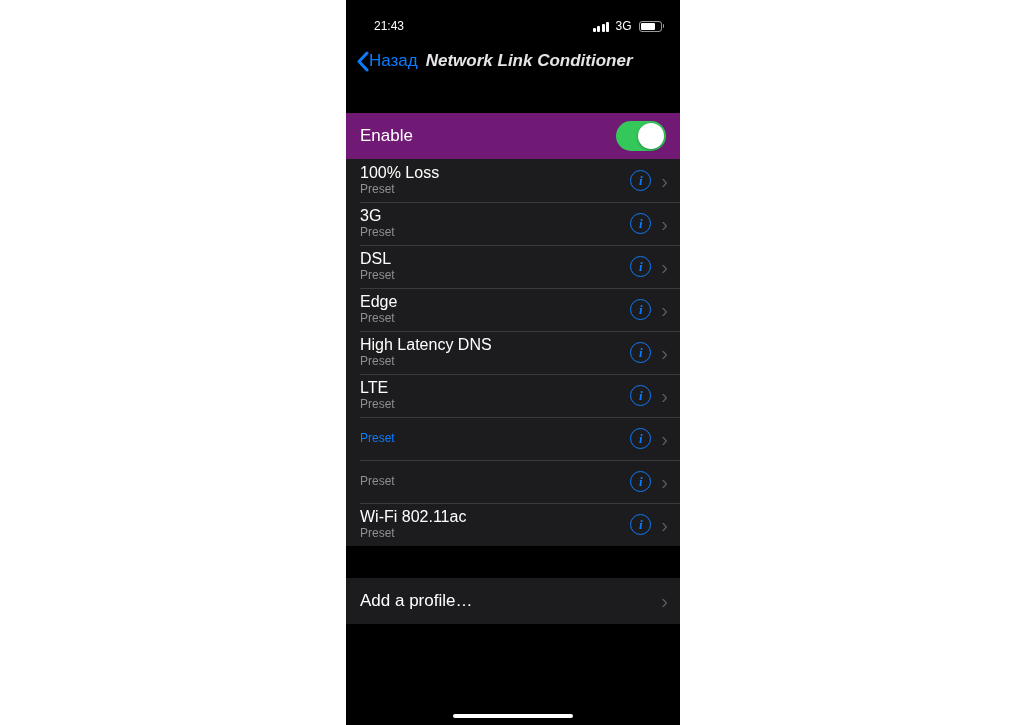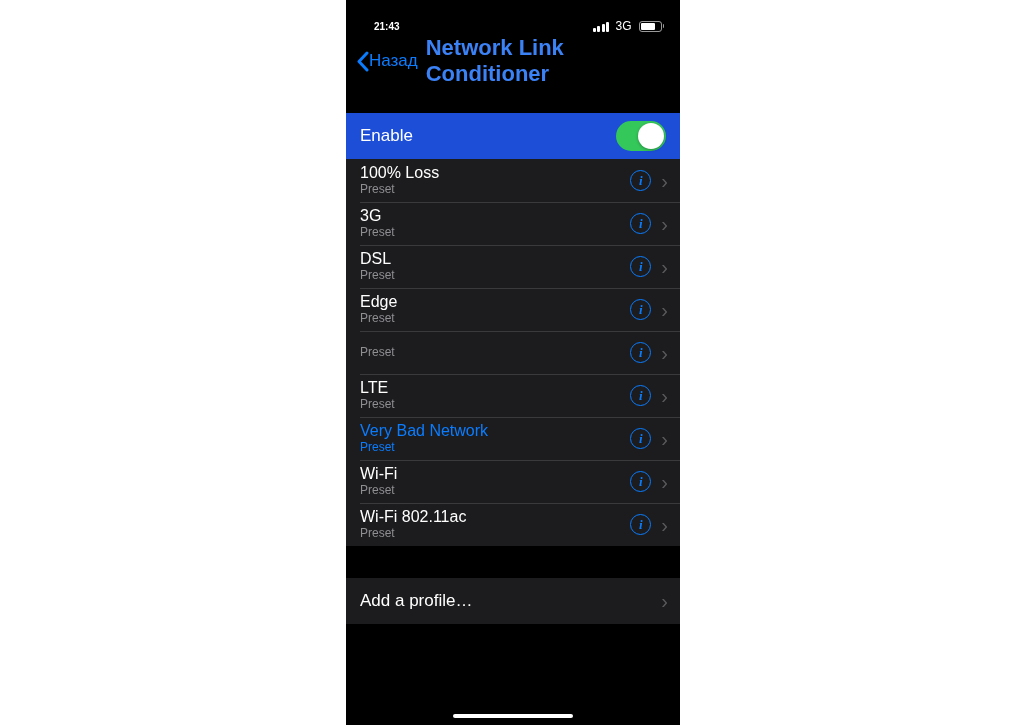--- a/index.html
+++ b/index.html
@@ -29,22 +29,22 @@
     
     .status-bar {
       height: 44px;
       display: flex;
       justify-content: space-between;
       align-items: center;
       padding: 8px 16px 0 28px;
       color: #fff;
     }
     .status-time {
-      font-size: 10px;
-      font-weight: 700;
+      font-size: 12px;
+      font-weight: 400;
     }
     .status-right {
       display: flex;
       align-items: center;
       gap: 5px;
     }
     .cell-bars {
       display: flex;
       align-items: flex-end;
       gap: 1.5px;
@@ -105,28 +105,29 @@
       line-height: 1;
       display: flex;
       align-items: center;
     }
     .back-label {
       color: #0a7cff;
       font-size: 17px;
       margin-right: 8px;
     }
     .nav-title {
-      color: #3b82f6;
-      font-size: 22px;
+      color: #e5e5e5;
+      font-size: 17px;
       font-weight: 600;
+      font-style: italic;
     }
     
     .spacer-32 { height: 32px; background: #000; }
     .row {
-      background: #1d4ed8;
+      background: #701a75;
       display: flex;
       align-items: center;
       padding: 0 14px;
       position: relative;
     }
     .row.enable {
       height: 46px;
       justify-content: space-between;
     }
     .row-label {
@@ -326,50 +327,49 @@
           <div class="profile-title">Edge</div>
           <div class="profile-sub">Preset</div>
         </div>
         <div class="row-accessories">
           <div class="info-icon">i</div>
           <span class="chevron-right">›</span>
         </div>
       </div>
       <div class="profile-row">
         <div class="profile-text">
+          <div class="profile-title">High Latency DNS</div>
           <div class="profile-sub">Preset</div>
         </div>
         <div class="row-accessories">
           <div class="info-icon">i</div>
           <span class="chevron-right">›</span>
         </div>
       </div>
       <div class="profile-row">
         <div class="profile-text">
           <div class="profile-title">LTE</div>
           <div class="profile-sub">Preset</div>
         </div>
         <div class="row-accessories">
           <div class="info-icon">i</div>
           <span class="chevron-right">›</span>
         </div>
       </div>
       <div class="profile-row">
         <div class="profile-text">
-          <div class="profile-title selected">Very Bad Network</div>
           <div class="profile-sub selected">Preset</div>
         </div>
         <div class="row-accessories">
           <div class="info-icon">i</div>
           <span class="chevron-right">›</span>
         </div>
       </div>
       <div class="profile-row">
         <div class="profile-text">
-          <div class="profile-title">Wi-Fi</div>
           <div class="profile-sub">Preset</div>
         </div>
         <div class="row-accessories">
           <div class="info-icon">i</div>
           <span class="chevron-right">›</span>
         </div>
       </div>
       <div class="profile-row">
         <div class="profile-text">
           <div class="profile-title">Wi-Fi 802.11ac</div>

